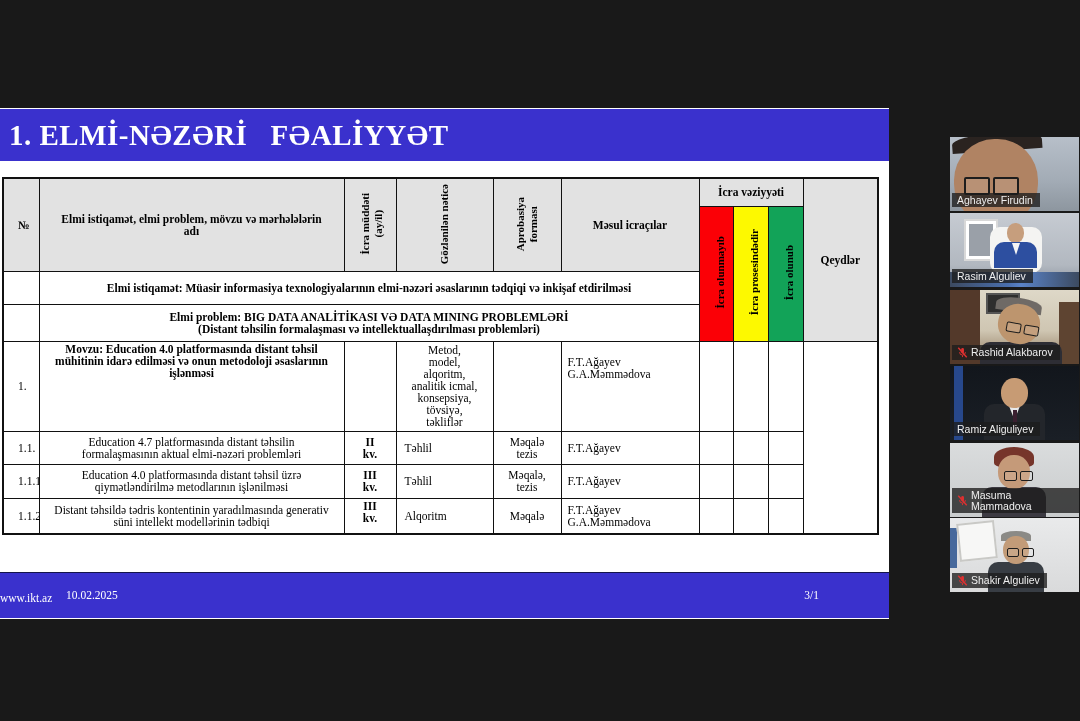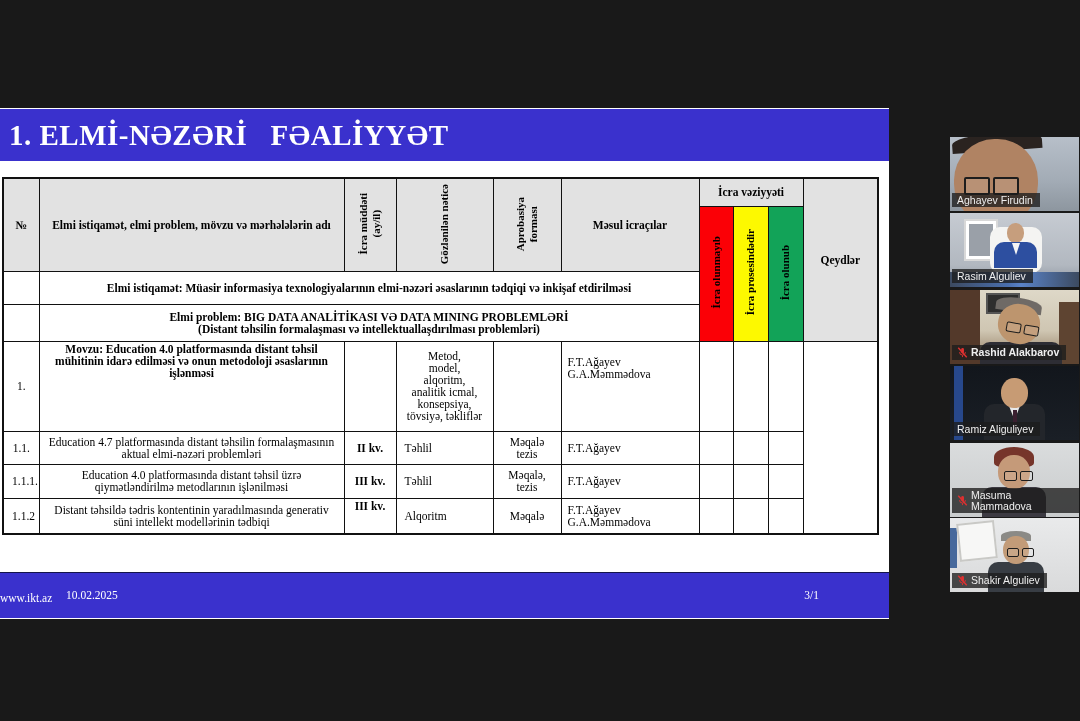--- a/index.html
+++ b/index.html
@@ -12,21 +12,21 @@
   .title-bar h1{margin:0 0 0 9px;color:#fff;font-size:29px;font-weight:bold;
                 letter-spacing:0.5px;white-space:pre;}
   .footer-bar{position:absolute;left:0;top:464px;width:100%;height:45px;background:#3a31cd;
               border-top:1px solid #14144a;color:#fff;font-size:11.5px;}
   .footer-bar .f-date{position:absolute;left:66px;top:16px;}
   .footer-bar .f-site{position:absolute;left:0;right:0;top:19px;}
   .footer-bar .f-page{position:absolute;right:70px;top:16px;}
   
   table.plan{position:absolute;left:2px;top:69px;border-collapse:collapse;table-layout:fixed;
              width:875px;border:2px solid #111;}
-  table.plan th,table.plan td{border:1px solid #111;padding:1px 8px;vertical-align:middle;
+  table.plan th,table.plan td{border:1px solid #111;padding:1px 14px;vertical-align:middle;
              text-align:center;font-size:11.5px;overflow:hidden;}
   table.plan th{background:#e2e2e2;font-weight:bold;}
   td.cell-name{text-align:justify;padding:2px 6px;}
   .va-top{vertical-align:top !important;}
   .bold{font-weight:bold;}
   .reg{font-weight:normal;}
   .prel{white-space:pre-line;}
   .small{font-size:11px;}
   .vtext{writing-mode:vertical-rl;transform:rotate(180deg);white-space:pre-line;
          display:inline-block;line-height:1.15;}
@@ -62,21 +62,21 @@
   .t2 .frame i{position:absolute;left:3px;top:3px;right:3px;bottom:3px;background:#9aa0a8;}
   .t2 .chair{position:absolute;left:40px;top:14px;width:52px;height:46px;background:#f4f4f2;
              border-radius:10px;}
   .t2 .p-head{left:57px;top:10px;width:17px;height:20px;background:#c69e7d;}
   .t2 .p-body{left:44px;top:29px;width:43px;height:26px;background:#2d4fa0;}
   .t2 .shirt{position:absolute;left:62px;top:30px;width:8px;height:12px;background:#f5f5f5;
              clip-path:polygon(0 0,100% 0,50% 100%);}
   .t2 .desk{position:absolute;left:0;bottom:0;width:100%;height:15px;
             background:linear-gradient(90deg,#3c4a60 0%,#4a6fae 45%,#5a83c8 55%,#3c4a60 100%);}
   
-  .t3{background:linear-gradient(180deg,#ded8c8 0%,#cfc6b2 55%,#8a7258 100%);font-weight:bold;}
+  .t3{background:linear-gradient(180deg,#ded8c8 0%,#cfc6b2 55%,#8a7258 100%);}
   .t3 .woodL{position:absolute;left:0;top:0;width:30px;height:100%;background:#53392a;}
   .t3 .woodR{position:absolute;right:0;top:12px;width:20px;height:100%;background:#5e4431;}
   .t3 .frame{position:absolute;left:36px;top:3px;width:30px;height:17px;background:#2e2e2e;
              border:2px solid #555;}
   .t3 .p-head{left:48px;top:14px;width:42px;height:40px;background:#bd956e;transform:rotate(10deg);}
   .t3 .hair{position:absolute;left:46px;top:8px;width:46px;height:14px;background:#6f6a66;
             border-radius:50% 50% 0 0;transform:rotate(8deg);}
   .t3 .p-glasses{left:56px;top:34px;transform:rotate(10deg);}
   .t3 .p-glasses span{width:13px;height:8px;}
   .t3 .p-body{left:30px;top:52px;width:82px;height:24px;background:#2d2d34;}

